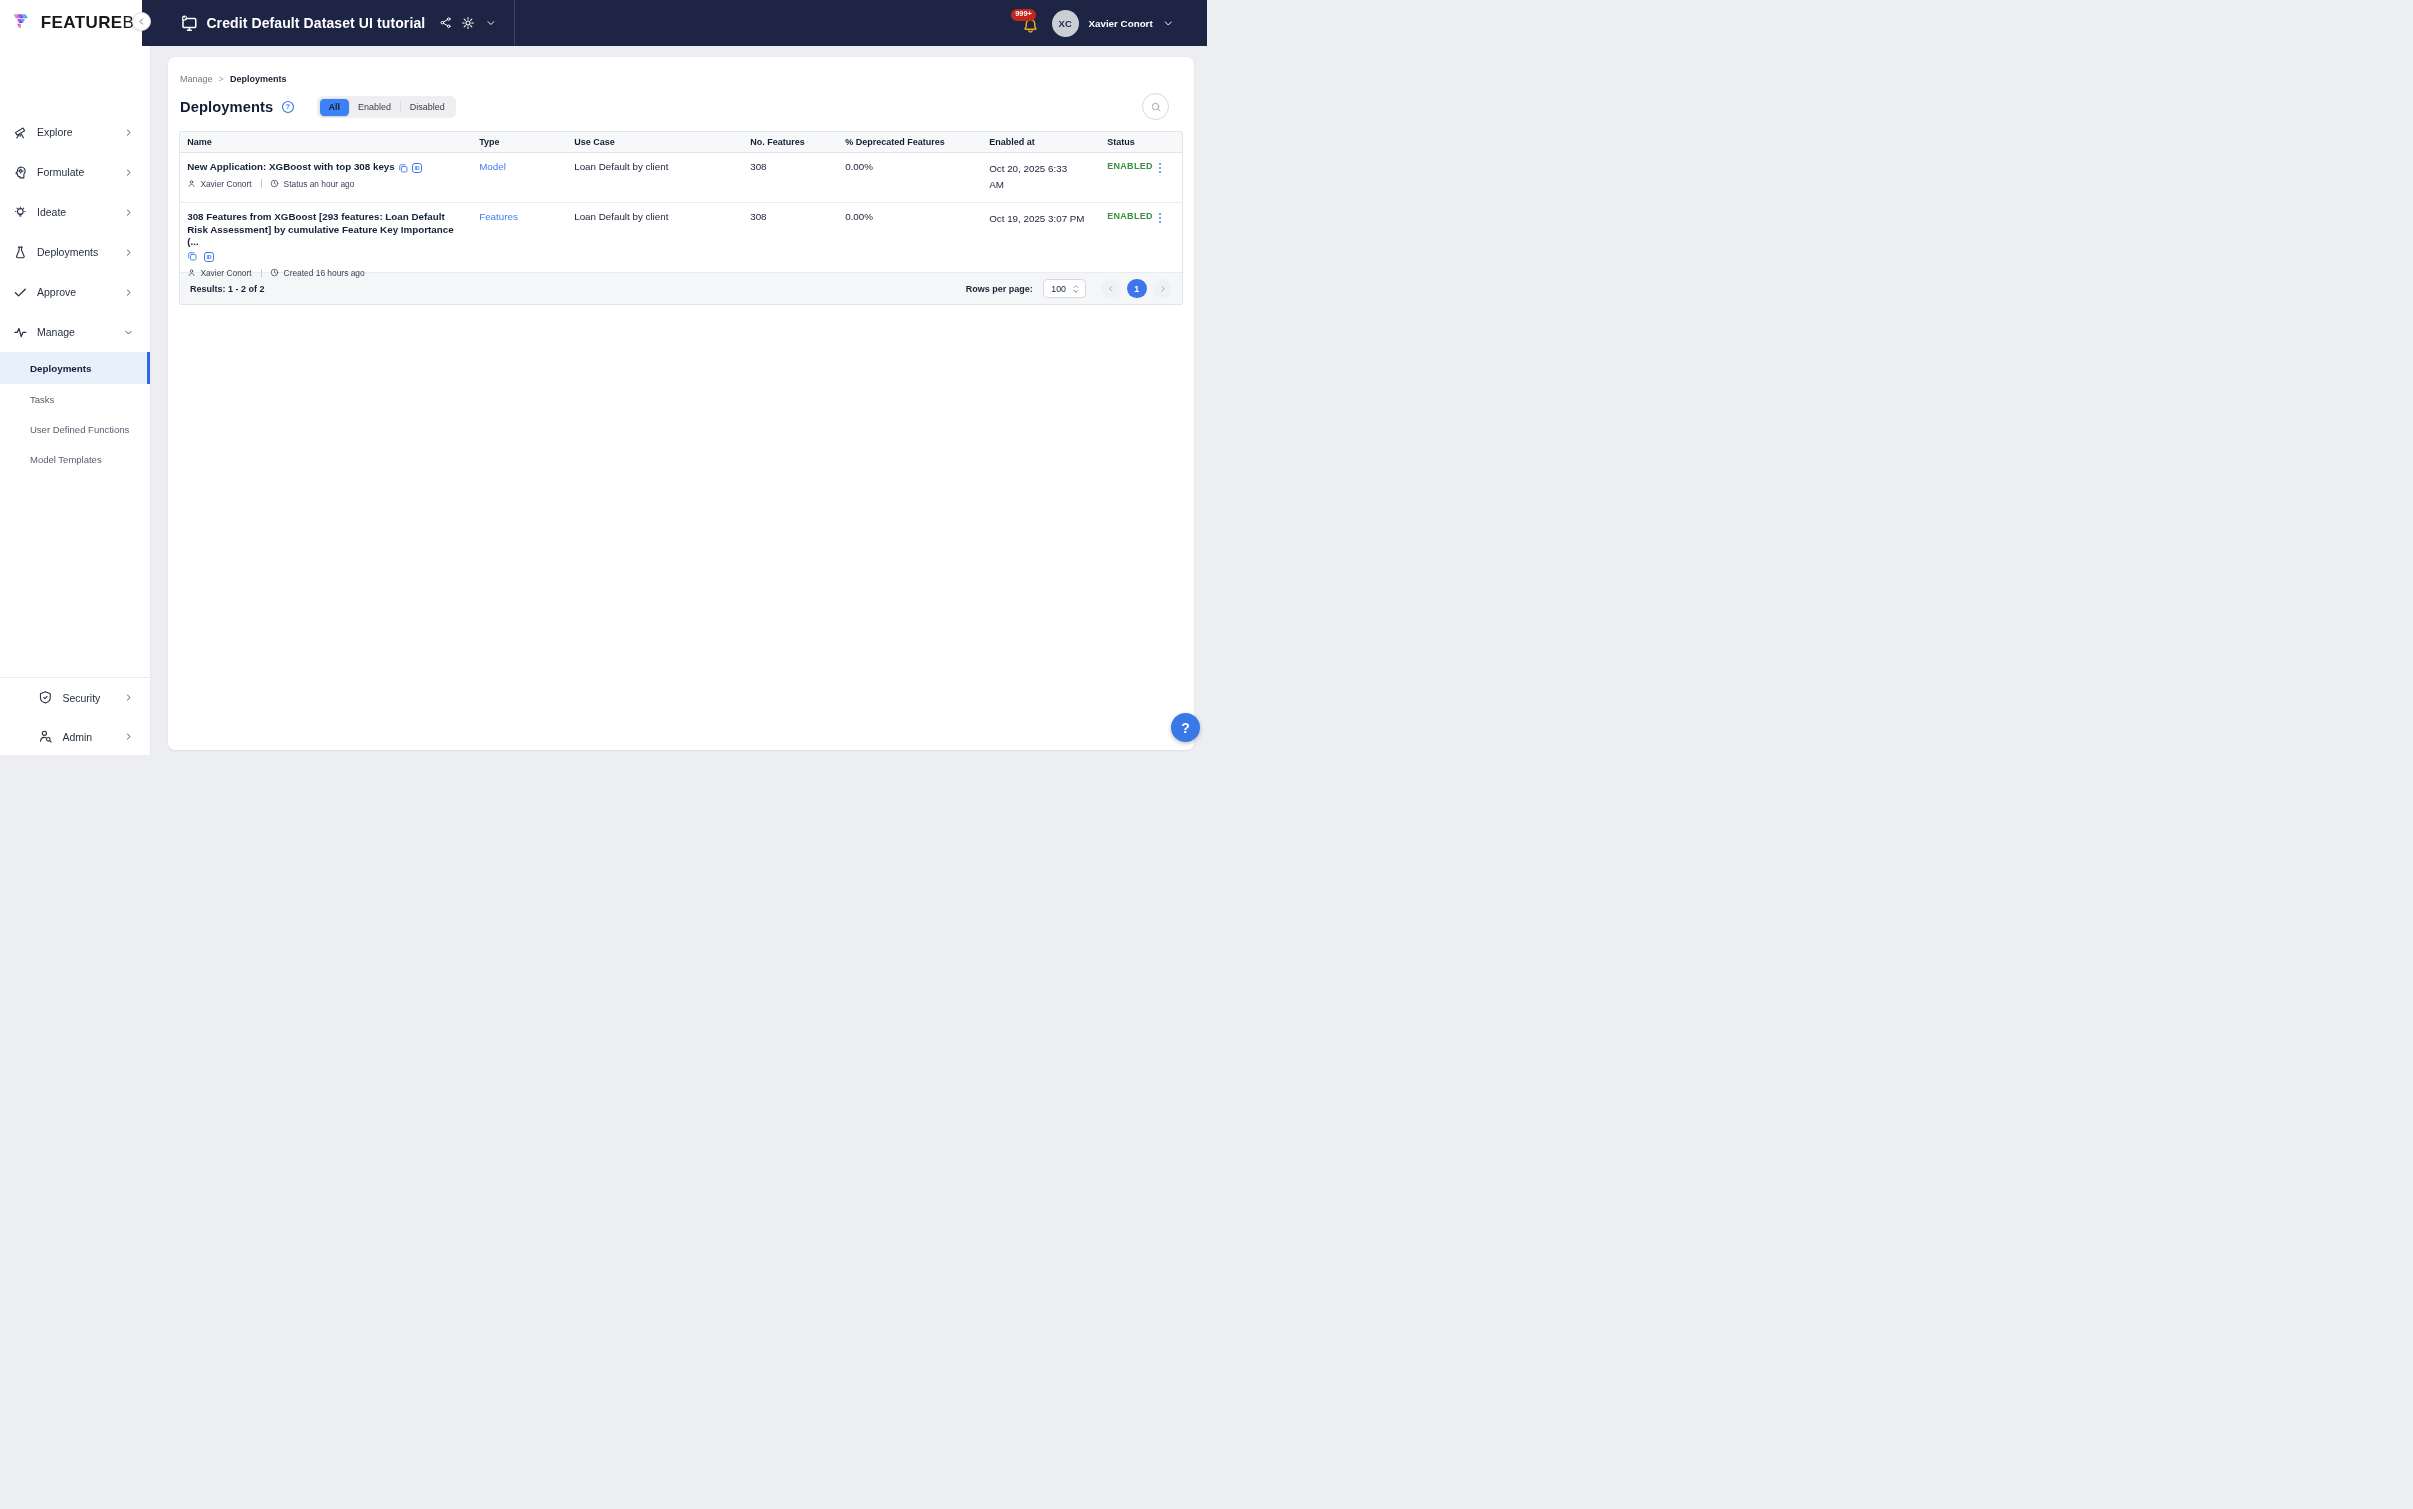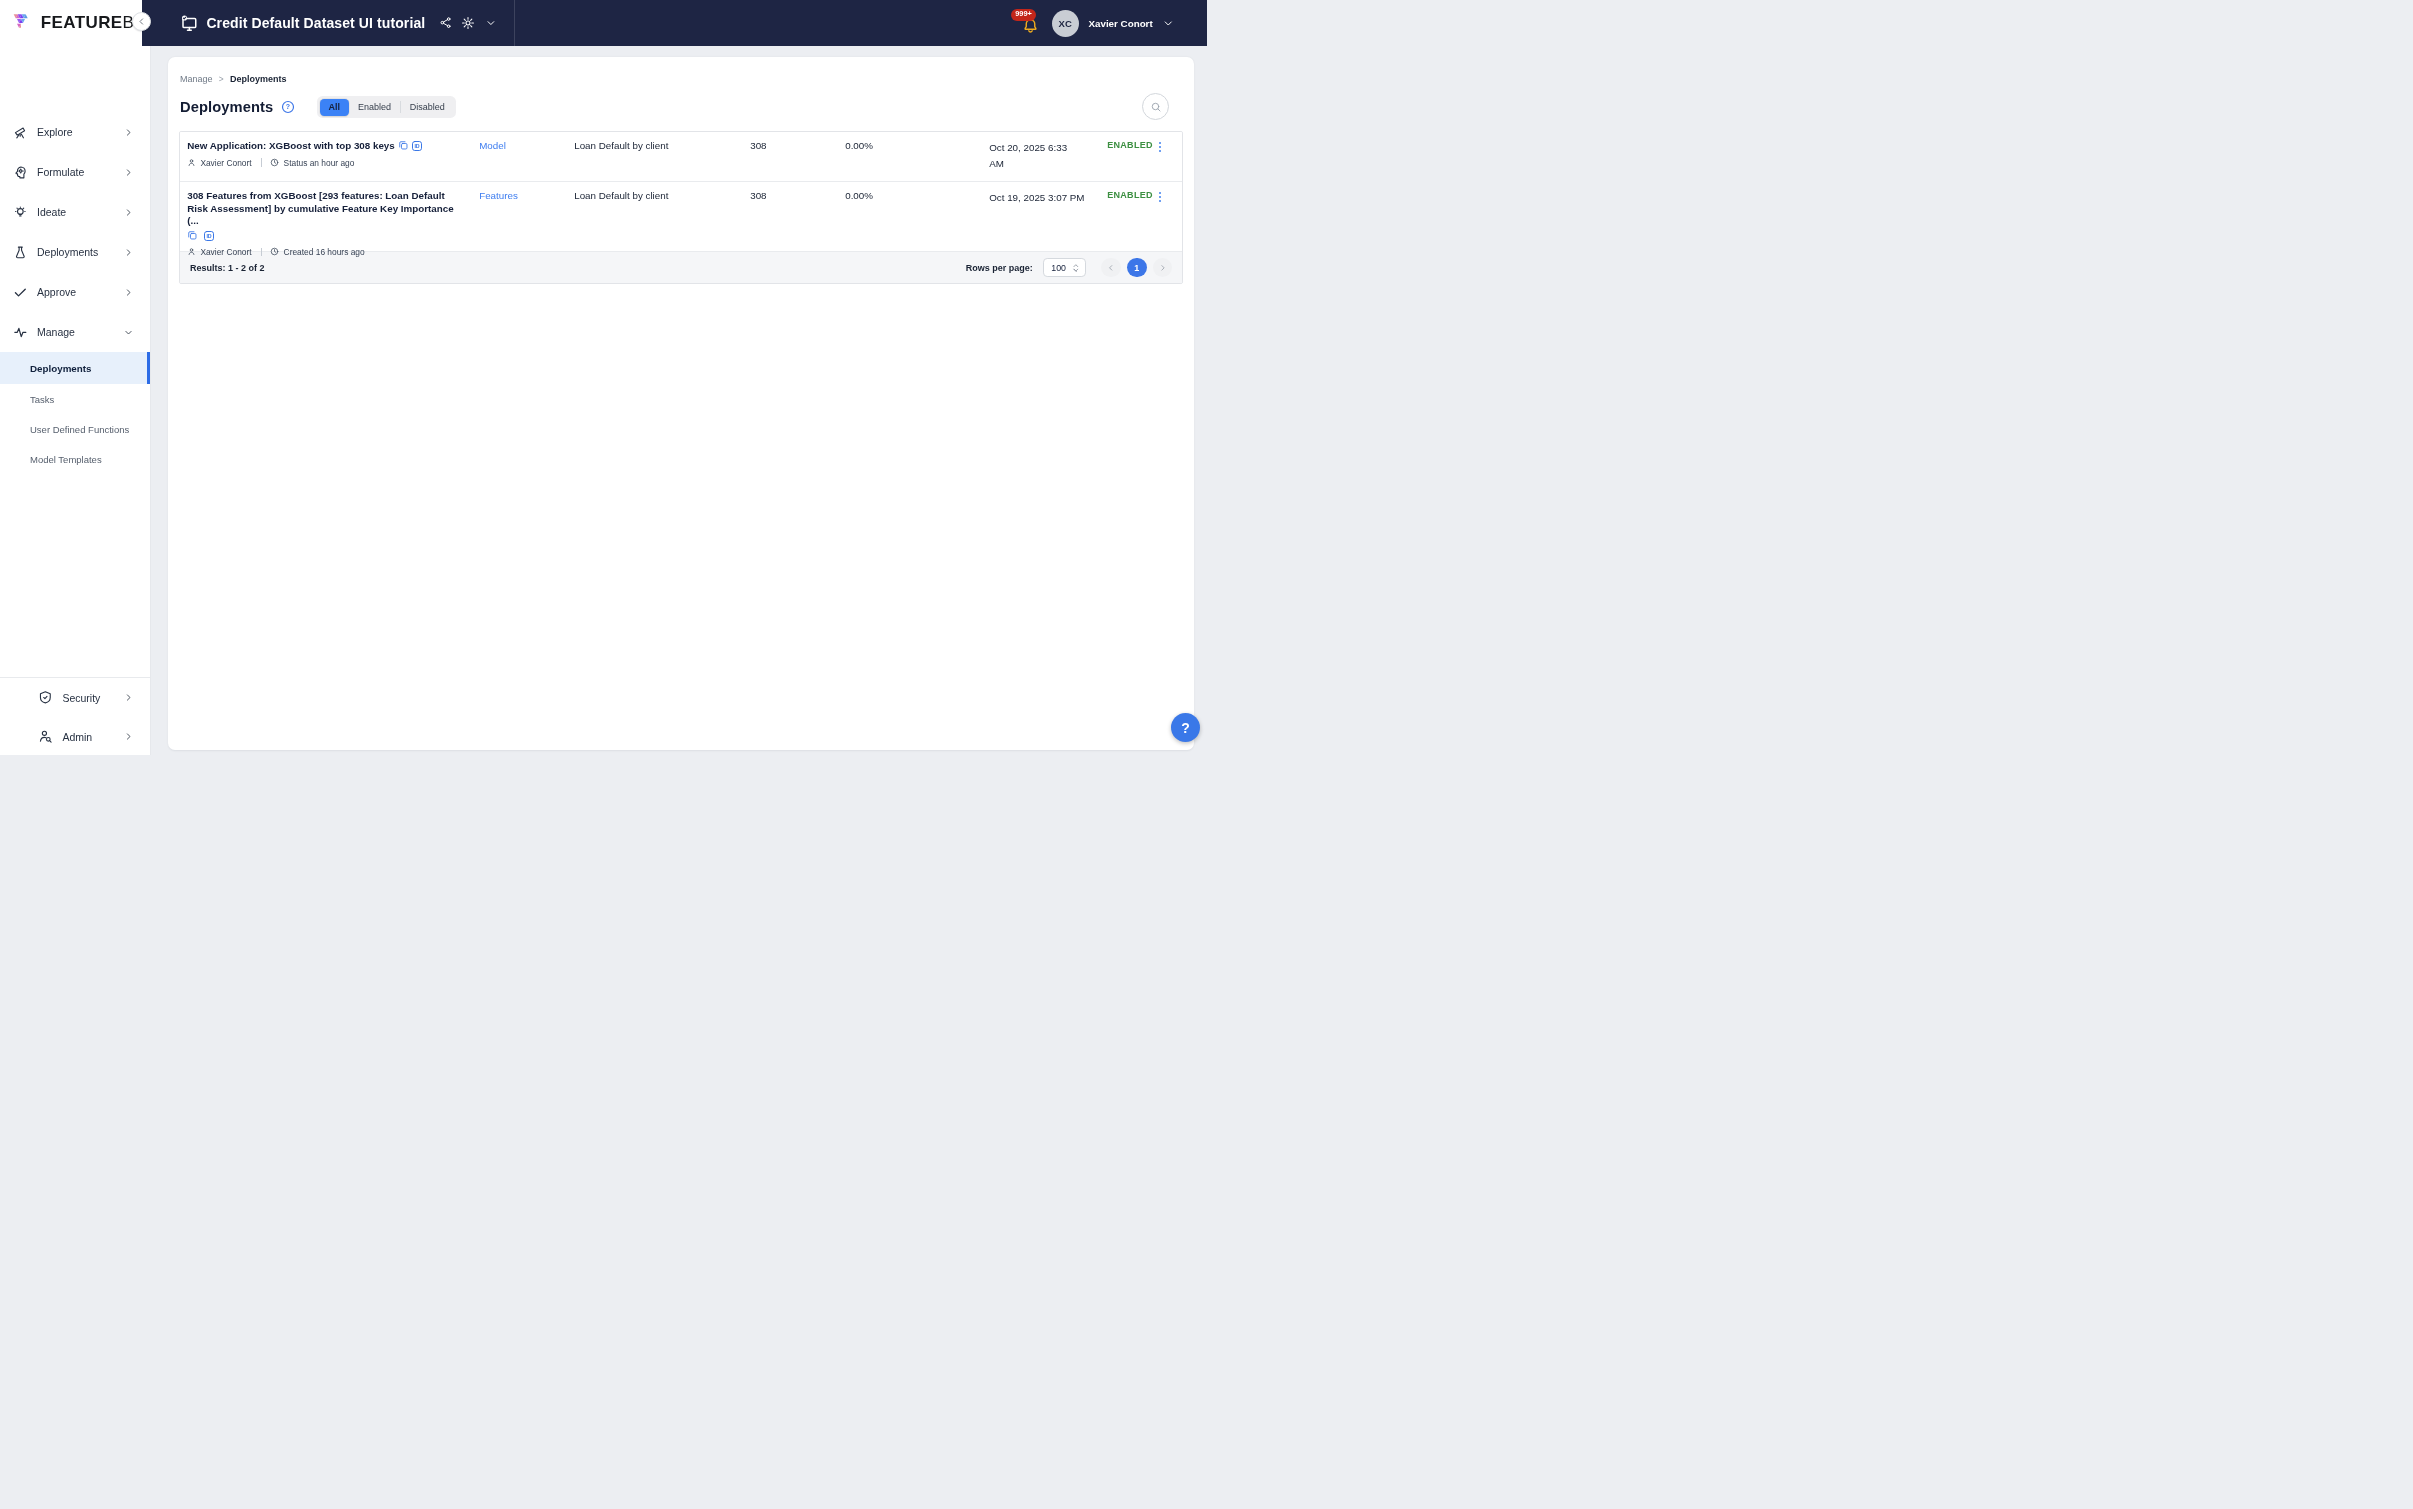--- a/index.html
+++ b/index.html
@@ -58,21 +58,21 @@
 
   
   .table-box { position:absolute; left:11.2px; top:74px; width:1004px; border:0.7px solid #e2e4e8; border-radius:2.1px; overflow:hidden; }
   .tgrid { display:grid; grid-template-columns:292px 95px 176px 95px 144px 118px 83px; }
   .thead { background:#f7f8fa; border-bottom:0.7px solid #e2e4e8; height:21px; }
   .thead > div { display:flex; align-items:center; padding:0 7px; font-size:9px; font-weight:700; color:#141f38; white-space:nowrap; }
   .trow { border-bottom:0.7px solid #e9ebee; background:#fff; }
   .trow > div { padding:8.4px 7px; font-size:9.8px; color:#1a2334; align-self:start; }
   .trow.r1 { height:50px; }
   .trow.r2 { height:70px; }
-  .name-line { display:flex; align-items:flex-start; gap:3px; }
+  .name-line { display:flex; align-items:flex-end; gap:3px; }
   .row-name { font-weight:700; font-size:9.8px; color:#16203a; line-height:1.25; }
   .ic-copy, .ic-id { color:#3b78e7; cursor:pointer; flex:none; }
   .icons-line { display:flex; gap:4.9px; margin-top:2.8px; }
   .meta-line { display:flex; align-items:center; margin-top:4.9px; font-size:8.4px; color:#3a4557; gap:4.2px; }
   .meta-sep { width:0.7px; height:8.4px; background:#c6ccd4; margin:0 4.9px; }
   .type-link { color:#3f7ef0; cursor:pointer; }
   .enabled-at { white-space:pre-line; line-height:1.55; }
   .status-cell { display:flex; align-items:flex-start; gap:6.3px; }
   .status-badge { color:#3c8f41; font-weight:700; font-size:9px; letter-spacing:0.3px; }
   .kebab { display:flex; flex-direction:column; gap:1.8px; padding-top:1.4px; cursor:pointer; }
@@ -324,20 +324,29 @@
         <svg width="12" height="12" viewBox="0 0 24 24" class="ic">
             <circle cx="11" cy="11" r="6.5"></circle>
             <path d="M15.8 15.8L20 20"></path>
           </svg>
       </span>
     </div>
   </div>
 
   <div class="table-box">
 
+    <div class="tgrid thead">
+      <div>Name</div>
+      <div>Type</div>
+      <div>Use Case</div>
+      <div>No. Features</div>
+      <div>% Deprecated Features</div>
+      <div>Enabled at</div>
+      <div>Status</div>
+    </div>
 
     <div class="tgrid trow r1">
       <div>
         <div class="name-line">
           <span class="row-name">New Application: XGBoost with top 308 keys</span>
           <span class="ic-copy">
             <svg width="10.5" height="10.5" viewBox="0 0 24 24" class="ic" style="stroke-width:2">
                 <rect x="8" y="8" width="12.5" height="12.5" rx="2.6"></rect>
                 <path d="M16 4H6.6A2.6 2.6 0 004 6.6V16"></path>
               </svg>

